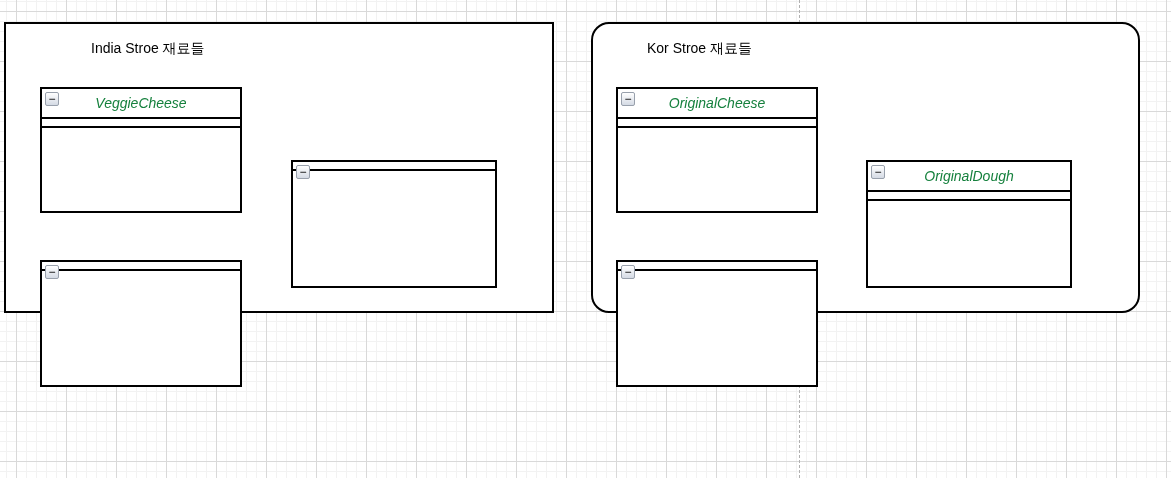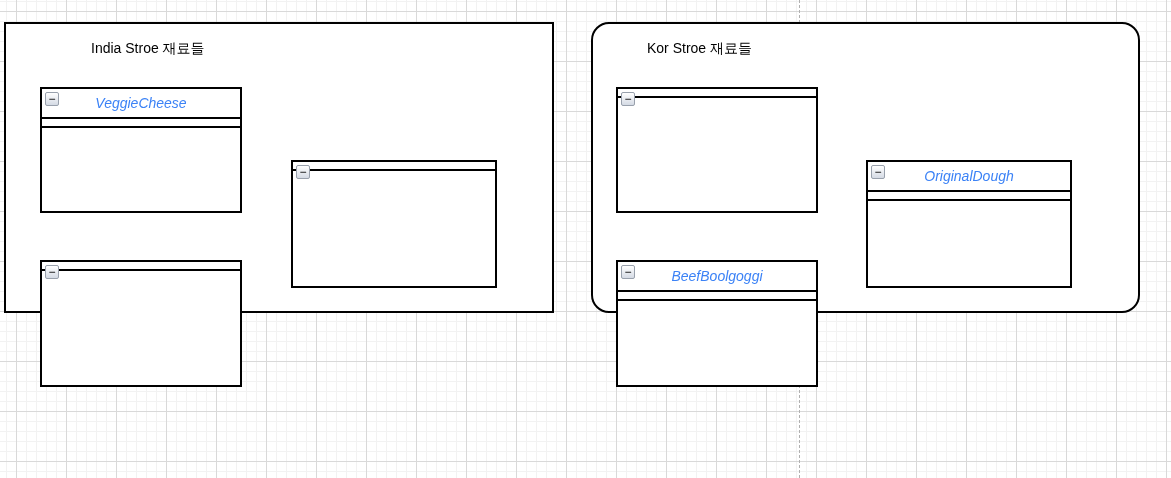--- a/index.html
+++ b/index.html
@@ -69,21 +69,21 @@
   }
   .class-header {
     position: relative;
     height: 28px;
     border-bottom: 2px solid #000000;
     display: flex;
     align-items: center;
     justify-content: center;
     font-size: 14px;
     font-style: italic;
-    color: #3b82f6;
+    color: #15803d;
     white-space: nowrap;
   }
   .class-strip {
     height: 7px;
     border-bottom: 2px solid #000000;
   }
   .class-body {
     flex: 1;
   }
   .collapse-btn {
@@ -152,40 +152,40 @@
     </div>
   </div>
 
   <div class="container c-right">
     <div class="container-title t-kor">Kor Stroe 재료들</div>
 
     <div class="class-box b-oc">
       <div class="collapse-btn">
         <span>−</span>
       </div>
+      <div class="class-header">
+        <span>OriginalCheese</span>
+      </div>
       <div class="class-strip"></div>
       <div class="class-body"></div>
     </div>
 
     <div class="class-box b-od">
       <div class="collapse-btn">
         <span>−</span>
       </div>
       <div class="class-header">
         <span>OriginalDough</span>
       </div>
       <div class="class-strip"></div>
       <div class="class-body"></div>
     </div>
 
     <div class="class-box b-bb">
       <div class="collapse-btn">
         <span>−</span>
       </div>
-      <div class="class-header">
-        <span>BeefBoolgoggi</span>
-      </div>
       <div class="class-strip"></div>
       <div class="class-body"></div>
     </div>
   </div>
 
 </div>
 
 </body></html>

